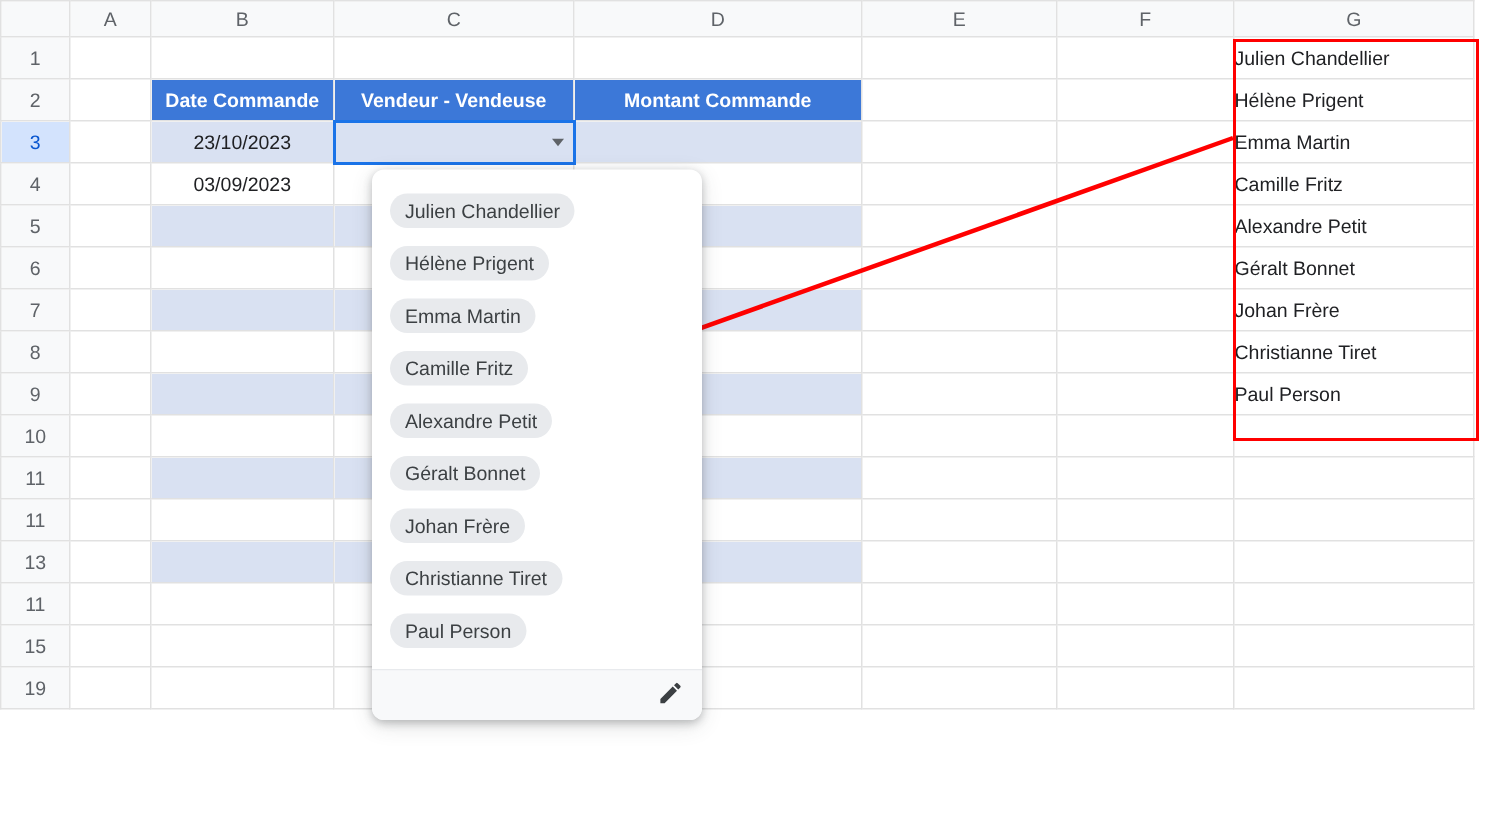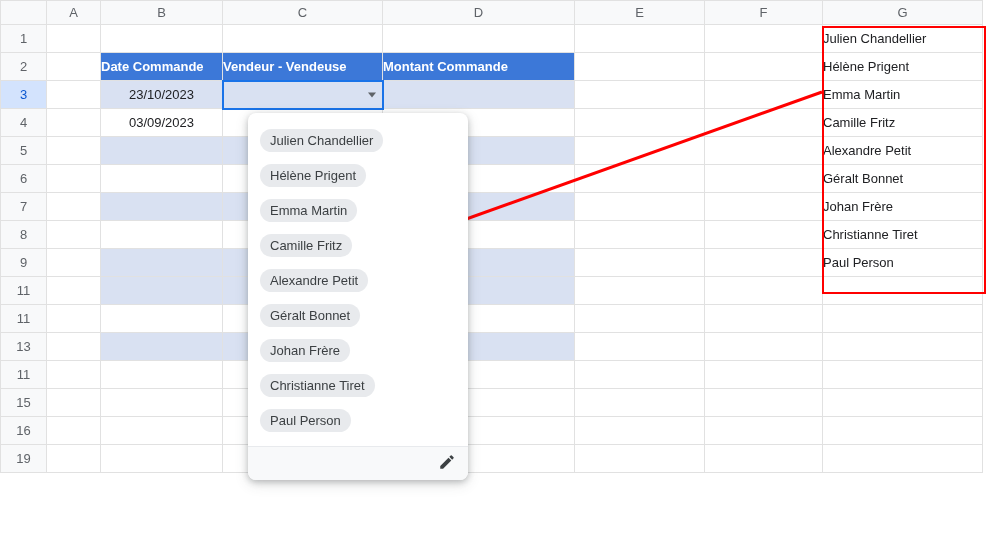--- a/index.html
+++ b/index.html
@@ -44,20 +44,21 @@
   .colB { width: 122px; }
   .colC { width: 160px; }
   .colD { width: 192px; }
   .colE { width: 130px; }
   .colF { width: 118px; }
   .colG { width: 160px; }
   .hdr-cell {
     background: #3c78d8;
     color: #fff;
     font-weight: bold;
+    text-align: center;
     padding: 4px 6px;
     border: 1px solid #3c78d8;
   }
   .band-even { background: #d9e1f2; }
   .band-odd { background: #fff; }
   .date-cell { text-align: center; margin-top: 44px; }
   .name-cell { text-align: left; padding: 0 6px; }
   .active-cell {
     outline: 2px solid #1a73e8;
     outline-offset: -1px;
@@ -231,20 +232,30 @@
         <th class="rowhdr">9</th>
         <td class="colA"></td>
         <td class="colB band-even date-cell"></td>
         <td class="colC band-even"></td>
         <td class="colD band-even"></td>
         <td class="colE"></td>
         <td class="colF"></td>
         <td class="colG name-cell">Paul Person</td>
       </tr>
       <tr>
+        <th class="rowhdr">10</th>
+        <td class="colA"></td>
+        <td class="colB band-odd date-cell"></td>
+        <td class="colC band-odd"></td>
+        <td class="colD band-odd"></td>
+        <td class="colE"></td>
+        <td class="colF"></td>
+        <td class="colG"></td>
+      </tr>
+      <tr>
         <th class="rowhdr">11</th>
         <td class="colA"></td>
         <td class="colB band-even date-cell"></td>
         <td class="colC band-even"></td>
         <td class="colD band-even"></td>
         <td class="colE"></td>
         <td class="colF"></td>
         <td class="colG"></td>
       </tr>
       <tr>
@@ -272,30 +283,20 @@
         <td class="colA"></td>
         <td class="colB"></td>
         <td class="colC"></td>
         <td class="colD"></td>
         <td class="colE"></td>
         <td class="colF"></td>
         <td class="colG"></td>
       </tr>
       <tr>
         <th class="rowhdr">15</th>
-        <td class="colA"></td>
-        <td class="colB"></td>
-        <td class="colC"></td>
-        <td class="colD"></td>
-        <td class="colE"></td>
-        <td class="colF"></td>
-        <td class="colG"></td>
-      </tr>
-      <tr>
-        <th class="rowhdr">16</th>
         <td class="colA"></td>
         <td class="colB"></td>
         <td class="colC"></td>
         <td class="colD"></td>
         <td class="colE"></td>
         <td class="colF"></td>
         <td class="colG"></td>
       </tr>
       <tr>
         <th class="rowhdr">19</th>

